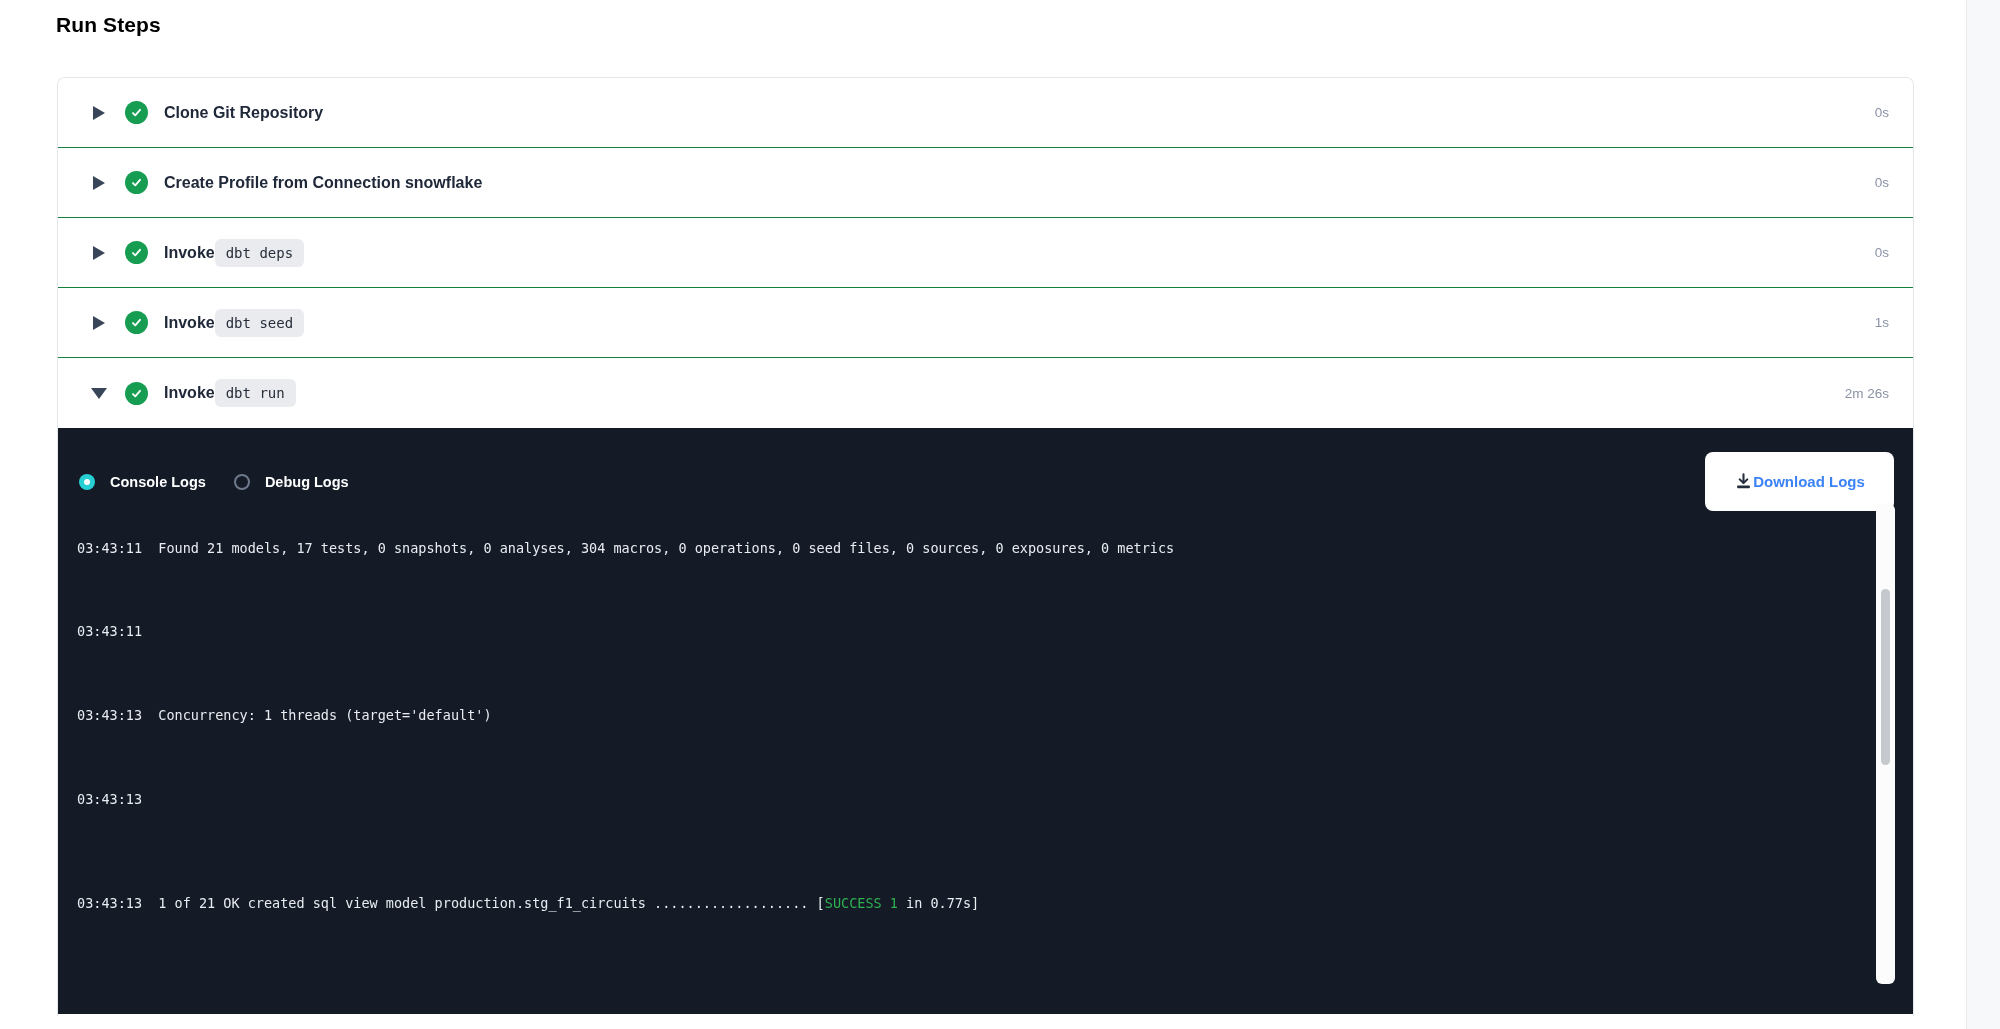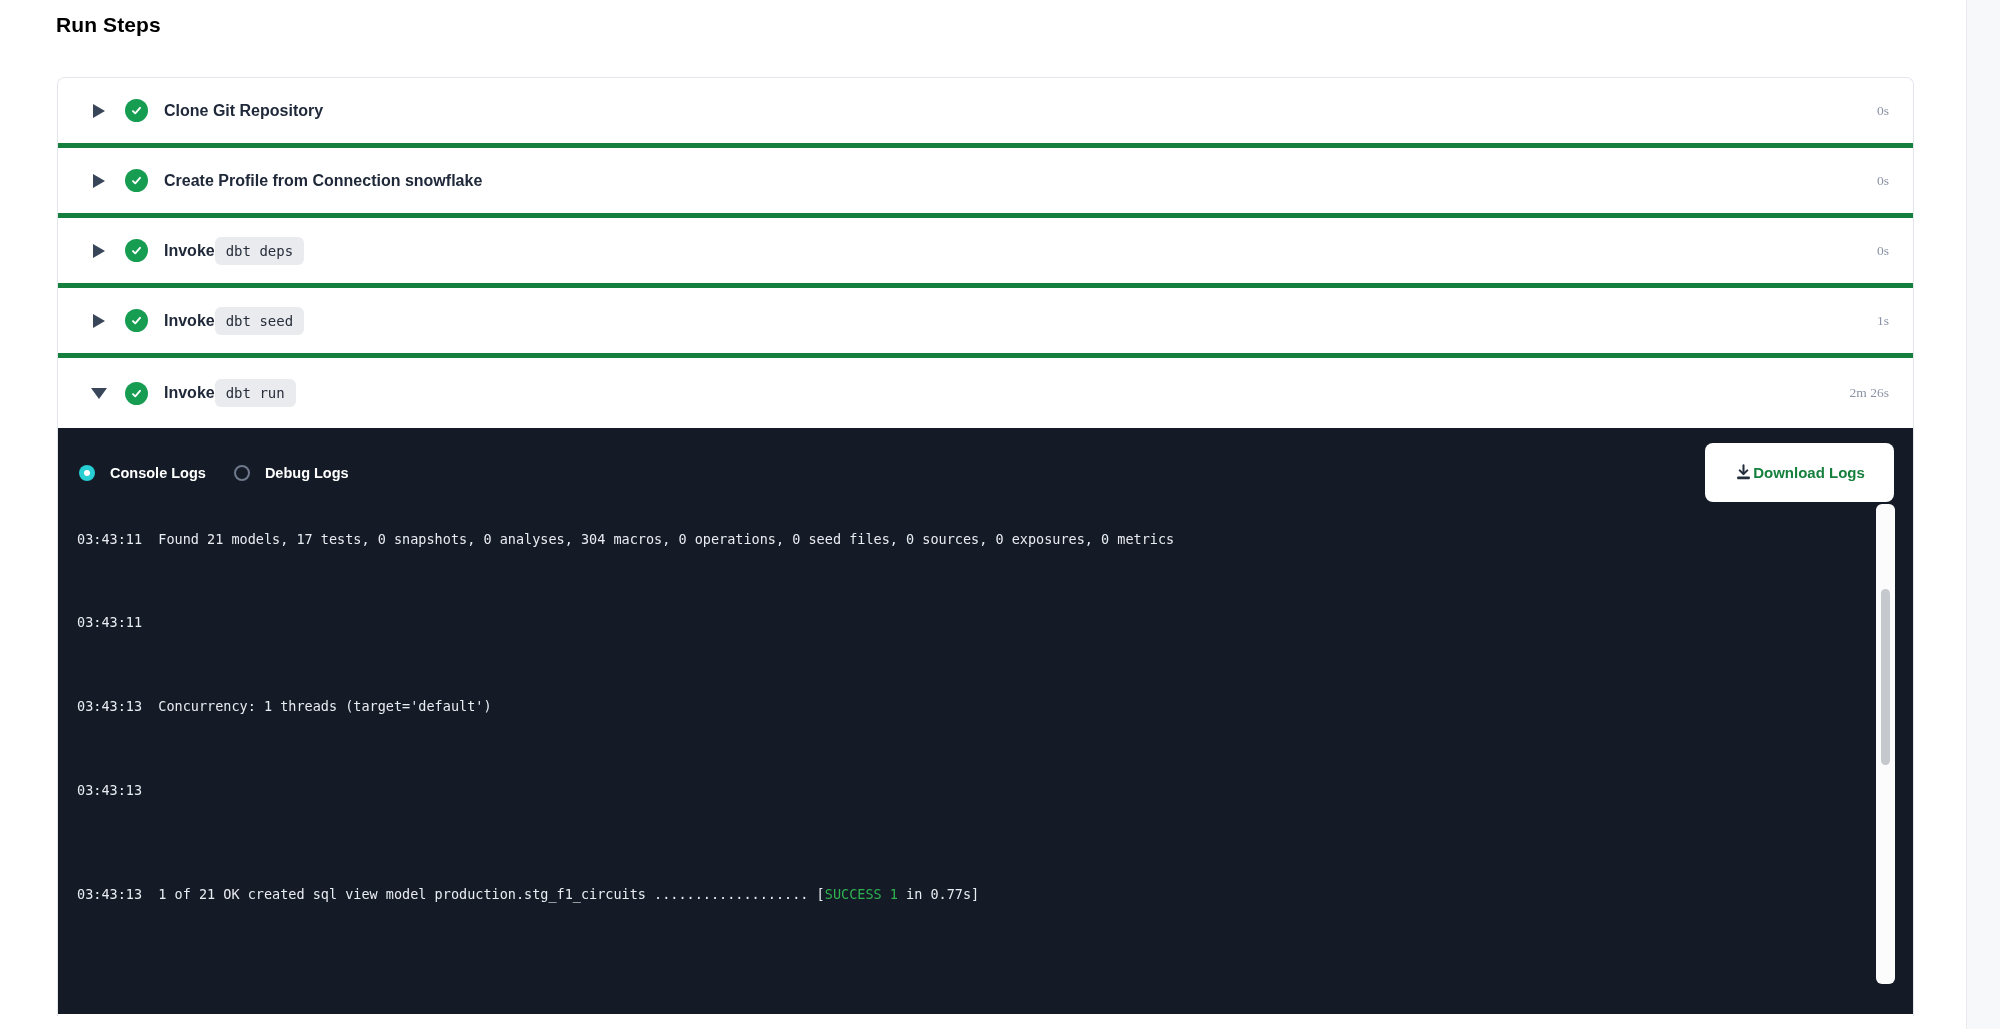--- a/index.html
+++ b/index.html
@@ -28,21 +28,21 @@
     border: 1px solid #e2e5ea;
     border-bottom: none;
     border-radius: 8px 8px 0 0;
     overflow: hidden;
     background: #ffffff;
   }
   .step-row {
     height: 70px;
     display: flex; align-items: center;
     padding: 0 24px 0 32px;
-    border-bottom: 5px solid #15803d;
+    border-bottom: 1px solid #15803d;
     background: #ffffff;
     cursor: pointer;
   }
   .step-row.expanded { border-bottom: none; }
   .caret-box { width: 18px; display: flex; justify-content: center; align-items: center; margin-right: 17px; }
   .caret {
     width: 0; height: 0;
     border-top: 7px solid transparent;
     border-bottom: 7px solid transparent;
     border-left: 12px solid #39465a;
@@ -60,48 +60,48 @@
     margin-right: 16px; flex: none;
   }
   .check-circle svg { width: 13px; height: 13px; }
   .step-label { font-size: 16px; font-weight: 700; color: #20293a; }
   .step-chip {
     font-family: "DejaVu Sans Mono", monospace;
     font-size: 14px; color: #272e3b;
     background: #e9ebee; border-radius: 6px;
     padding: 4px 11px; line-height: 20px;
   }
-  .step-duration { margin-left: auto; font-size: 13.5px; color: #8a93a5; font-family: Liberation Serif, serif; }
+  .step-duration { margin-left: auto; font-size: 13.5px; color: #8a93a5; }
 
   .log-panel {
     position: relative;
     height: 586px;
     background: var(--terminal-bg, #141a26);
-    padding-top: 21px;
+    padding-top: 30px;
   }
   .panel-header {
     height: 47px;
     display: flex; align-items: center;
     padding: 0 19px 0 21px;
   }
   .tabs { display: flex; align-items: center; column-gap: 28px; }
   .log-tab { display: flex; align-items: center; column-gap: 15px; cursor: pointer; }
   .radio { width: 16px; height: 16px; border-radius: 50%; position: relative; flex: none; }
   .radio.selected { background: var(--radio-cyan, #27ced4); }
   .radio.selected::after {
     content: ""; position: absolute; left: 5px; top: 5px;
     width: 6px; height: 6px; border-radius: 50%; background: #ffffff;
   }
   .radio.unselected { border: 2px solid #6e7a8c; background: transparent; }
   .tab-label { color: #ffffff; font-size: 14.5px; font-weight: 700; }
 
   .download-btn {
     margin-left: auto;
     height: 59px; width: 189px;
-    background: #ffffff; color: #15803d;
+    background: #ffffff; color: #3b82f6;
     border: none; border-radius: 8px;
     display: flex; align-items: center; justify-content: center;
     font-family: "Liberation Sans", sans-serif;
     font-size: 15px; font-weight: 600;
     cursor: pointer;
   }
   .download-btn svg { width: 19px; height: 19px; }
 
   .log-viewport {
     position: relative;

